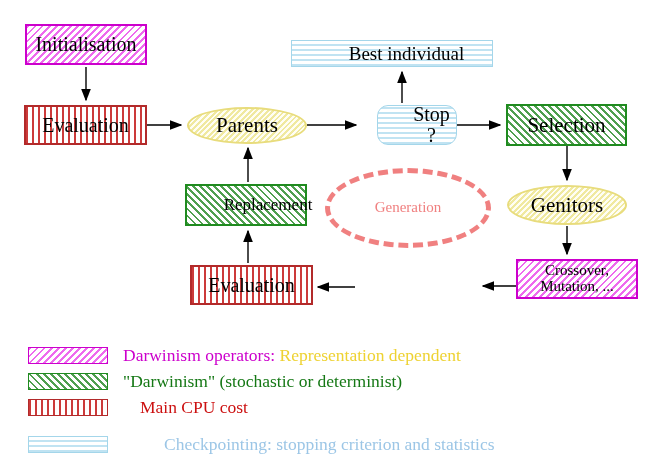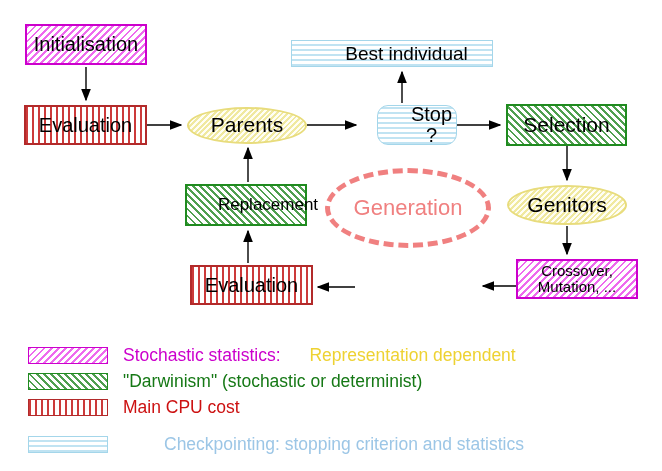--- a/index.html
+++ b/index.html
@@ -1,18 +1,18 @@
 <!DOCTYPE html>
 <html><head>
 <meta charset="utf-8">
 <style>
   html,body{margin:0;padding:0;background:#fff;}
   #canvas{
     position:relative;width:662px;height:471px;background:#ffffff;
-    font-family:Liberation Sans, sans-serif;overflow:hidden;
+    font-family:Liberation Serif, serif;overflow:hidden;
   }
   .node{
     position:absolute;display:flex;align-items:center;justify-content:center;
     color:#000;text-align:center;box-sizing:border-box;line-height:1.05;
   }
   
   .hatch-magenta{background:repeating-linear-gradient(135deg,#ee6aee 0 2px,#ffffff 2px 5px);border:2px solid #cc00cc;}
   .stripe-red{background:repeating-linear-gradient(90deg,#cc3a3a 0 2px,#ffffff 2px 6px);border:2px solid #b22a2a;}
   .hatch-green{background:repeating-linear-gradient(45deg,#4f9f4f 0 2px,#ffffff 2px 5px);border:2px solid #1f8b1f;}
   .hatch-yellow{background:repeating-linear-gradient(135deg,#f0e9a0 0 2px,#fffef4 2px 4px);border:2px solid #e8dc7c;}
@@ -61,46 +61,46 @@
   <div class="node hatch-yellow ellipse" style="left:187px;top:107px;width:120px;height:37px;font-size:21px;">Parents</div>
 
   <div class="node stripe-cyan" style="left:291px;top:40px;width:202px;height:27px;font-size:19px;border-width:1.5px;">Best individual</div>
 
   <div class="node stripe-cyan" style="left:377px;top:105px;width:80px;height:40px;font-size:20px;border-width:1.5px;border-radius:11px;">Stop ?</div>
 
   <div class="node hatch-green" style="left:506px;top:104px;width:121px;height:42px;font-size:21px;">Selection</div>
 
   <div class="node hatch-green" style="left:185px;top:184px;width:122px;height:42px;font-size:17px;padding-left:44px;">Replacement</div>
 
-  <div class="node ellipse" style="left:325px;top:168px;width:166px;height:80px;border:5px dashed #f08080;color:#f08080;font-size:22px;text-align:right;">Generation</div>
+  <div class="node ellipse" style="left:325px;top:168px;width:166px;height:80px;border:5px dashed #f08080;color:#f08080;font-size:15px;text-align:right;">Generation</div>
 
   <div class="node hatch-yellow ellipse" style="left:507px;top:185px;width:120px;height:40px;font-size:21px;">Genitors</div>
 
   <div class="node stripe-red" style="left:190px;top:265px;width:123px;height:40px;font-size:20px;">Evaluation</div>
 
 
   <div class="node hatch-magenta" style="left:516px;top:259px;width:122px;height:40px;font-size:15px;flex-direction:column;justify-content:center;">
     <span>Crossover,</span>
     <span>Mutation, ...</span>
   </div>
 
   <div class="legend-row" style="top:345px;">
     <div class="swatch hatch-magenta sw-border1"></div>
     <div class="legend-label">
-      <span style="color:#cc00cc;">Stochastic statistics:</span>
-      <span style="color:#eed232;margin-left:24px;">Representation dependent</span>
+      <span style="color:#cc00cc;">Darwinism operators:</span>
+      <span style="color:#eed232;">Representation dependent</span>
     </div>
   </div>
 
   <div class="legend-row" style="top:371px;">
     <div class="swatch hatch-green sw-border2"></div>
     <div class="legend-label" style="color:#157815;">"Darwinism" (stochastic or determinist)</div>
   </div>
 
-  <div class="legend-row" style="top:397px;">
+  <div class="legend-row" style="top:397px;gap:17px;">
     <div class="swatch stripe-red sw-border3"></div>
     <div class="legend-label" style="color:#cc1111;">Main CPU cost</div>
   </div>
 
   <div class="legend-row" style="top:434px;gap:41px;">
     <div class="swatch stripe-cyan sw-border4"></div>
     <div class="legend-label" style="color:#9cc6e6;">Checkpointing: stopping criterion and statistics</div>
   </div>
 
 </div>

